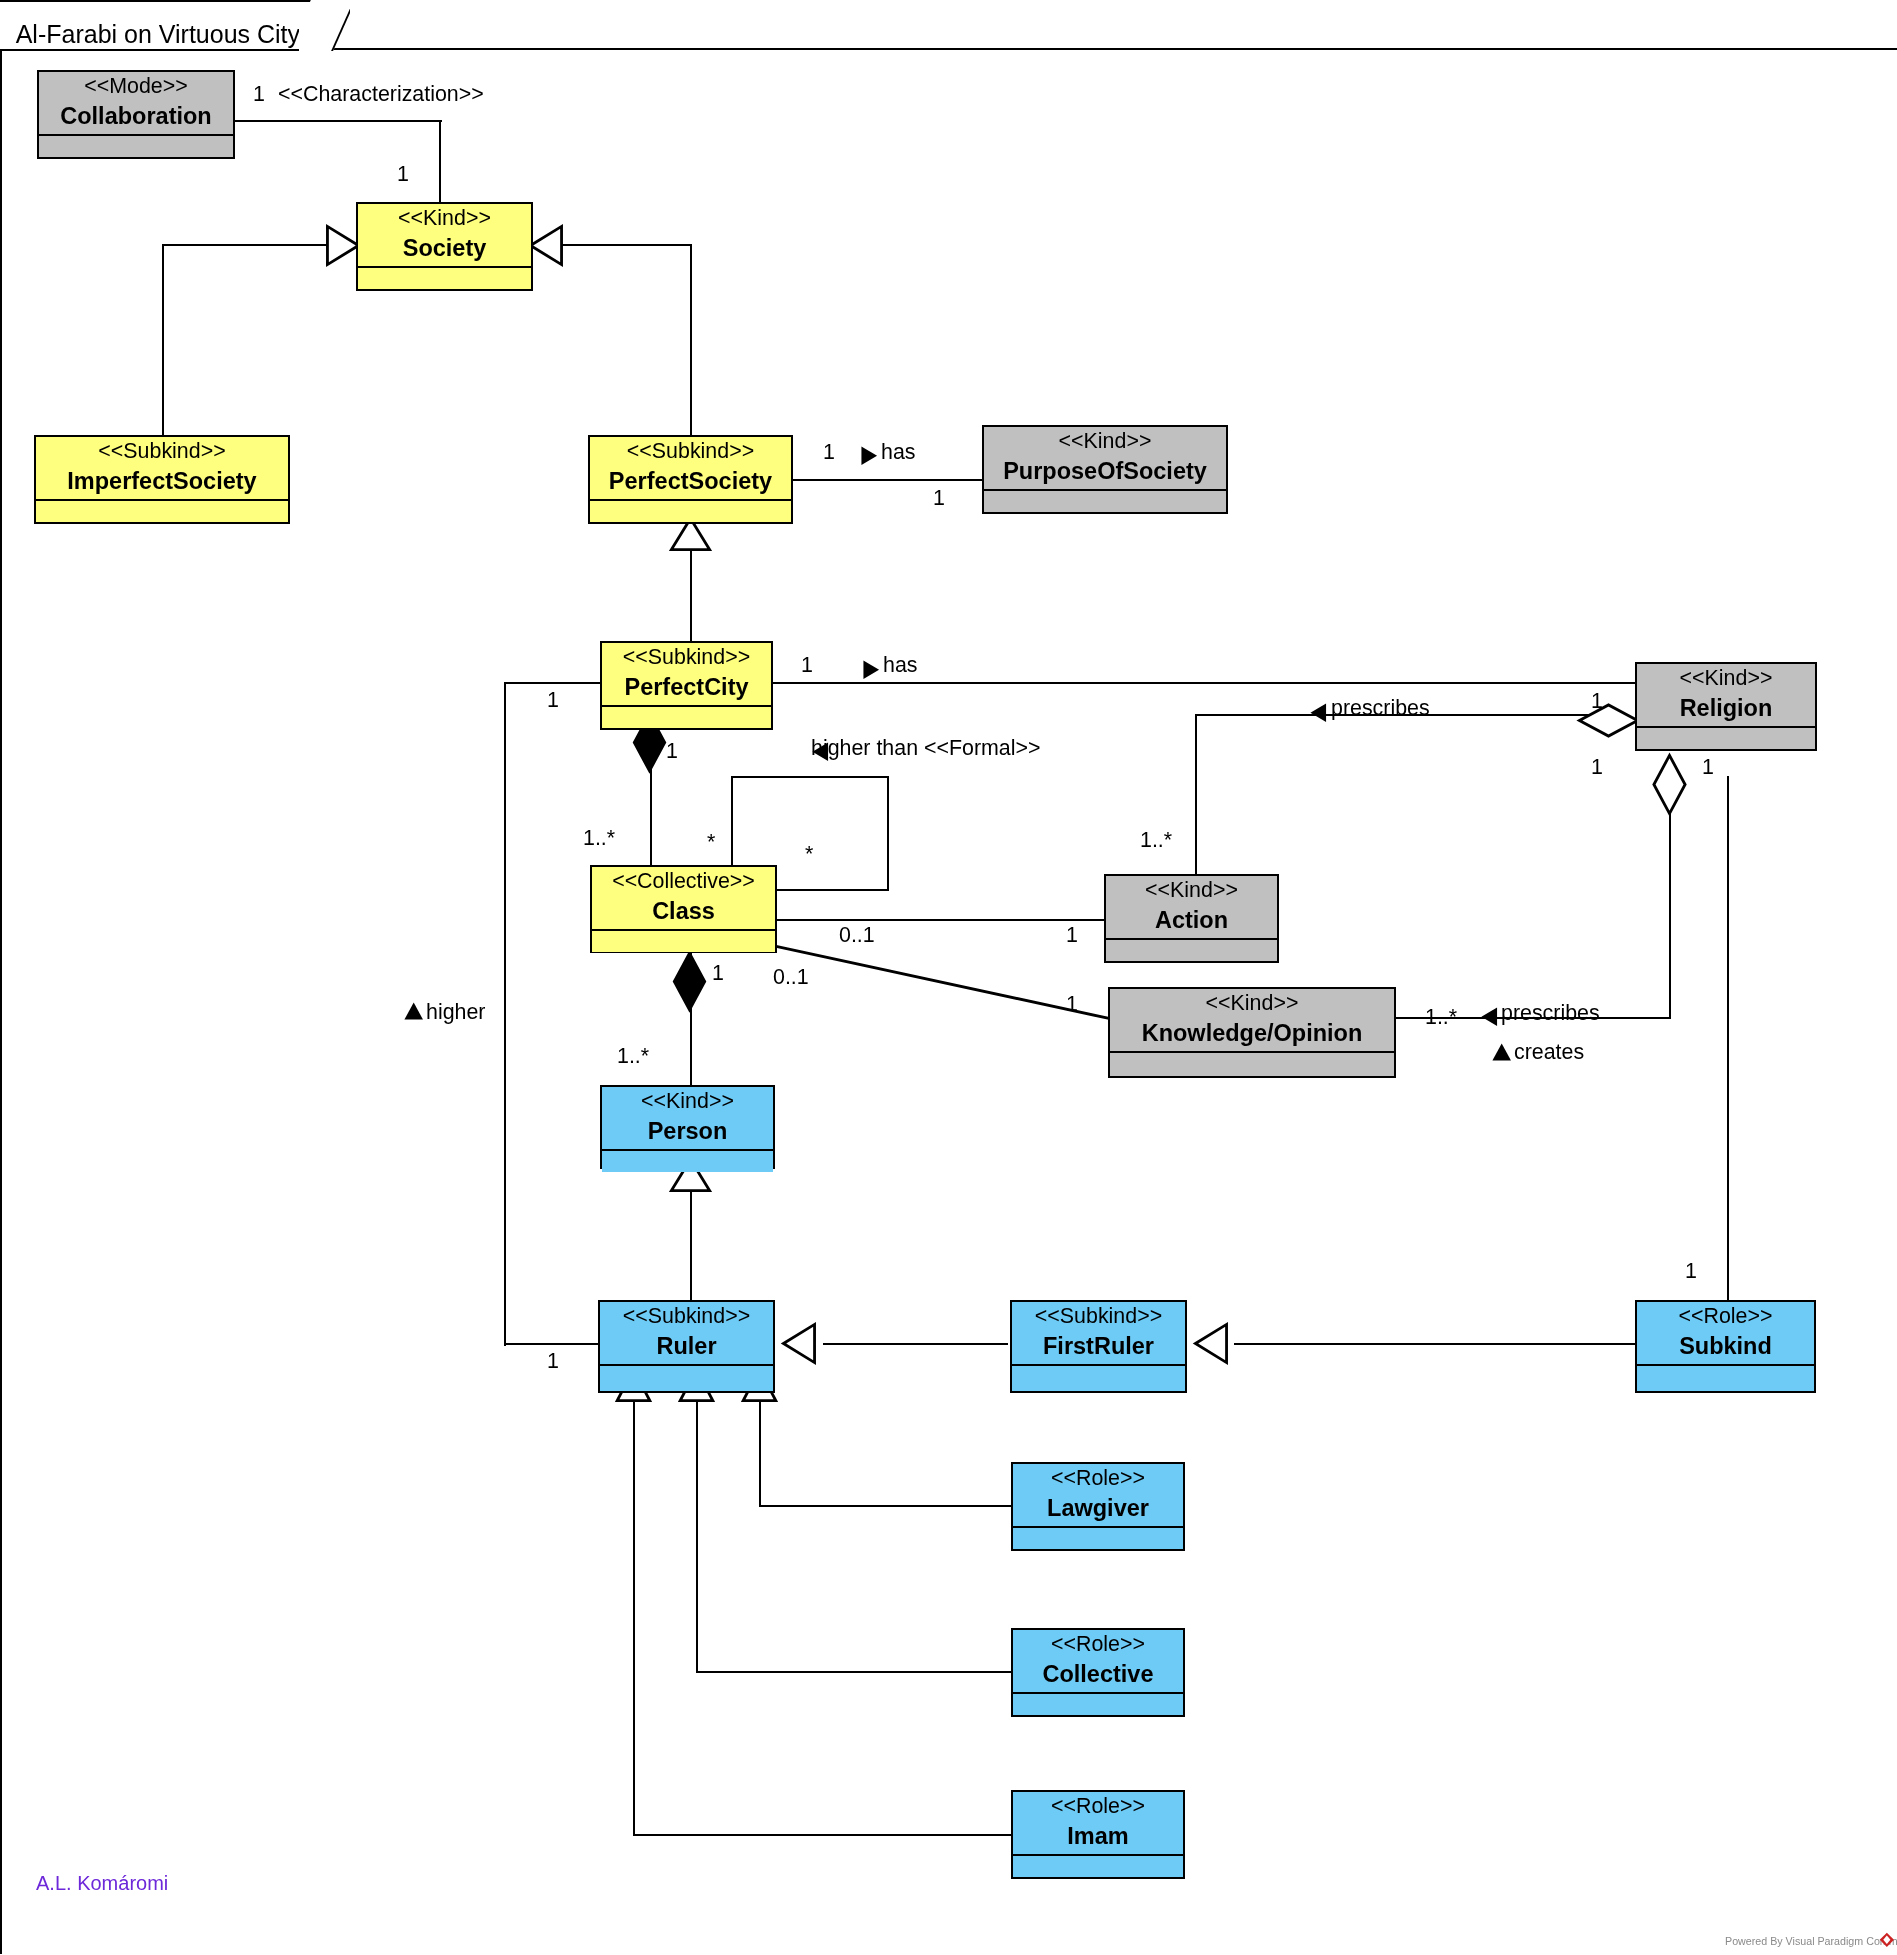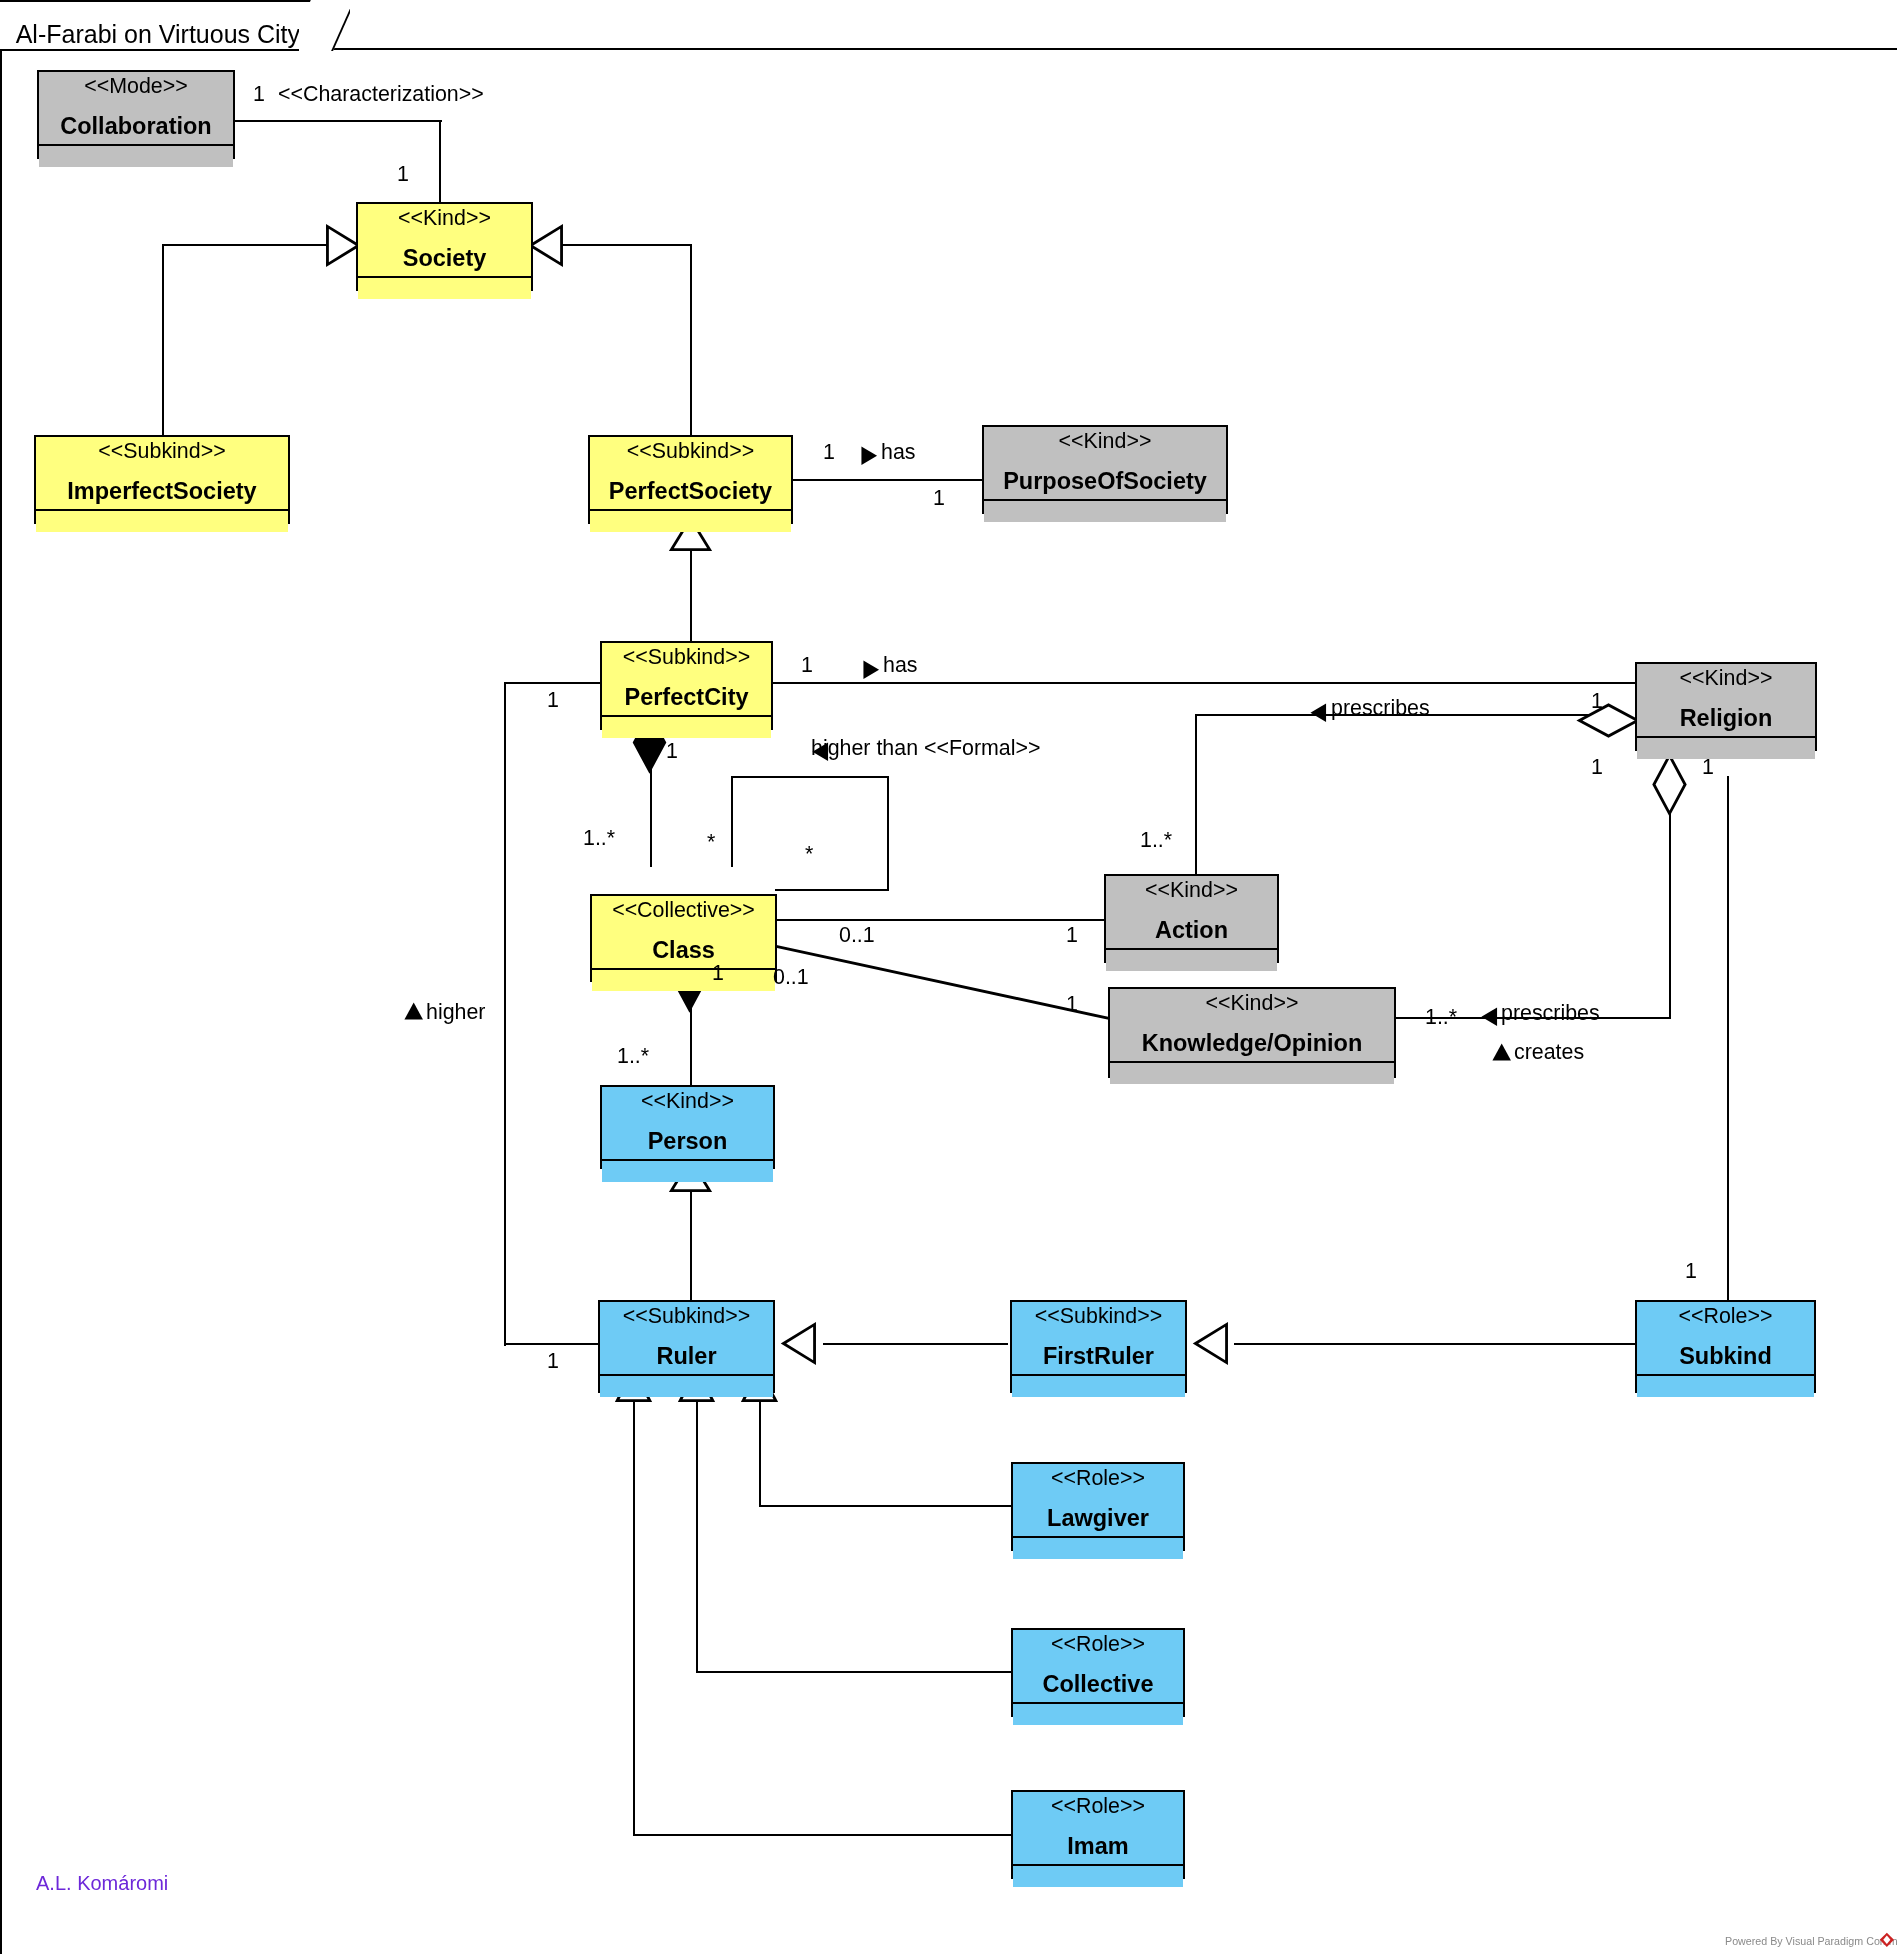--- a/index.html
+++ b/index.html
@@ -16,21 +16,21 @@
   .title-tab-text{padding-left:15.7px;font-size:25px;color:#000;letter-spacing:0px;white-space:nowrap;}
   .tab-notch{position:absolute;left:299px;top:0;width:51px;height:51px;overflow:hidden;}
   .tab-notch:before{content:"";position:absolute;left:0;top:-4.3px;width:43px;height:61px;
      background:#fff;transform:skewX(-24deg);border-right:2.1px solid #000;}
 
   
   .uml{position:absolute;box-sizing:border-box;border:2.1px solid #000;z-index:5;}
   .uml .hdr{box-sizing:border-box;border-bottom:2.1px solid #000;padding:2.8px 4.3px 4.3px 4.3px;
             text-align:center;line-height:1.06;}
   .uml .stereo{font-size:21.4px;color:#000;white-space:nowrap;}
-  .uml .nm{font-size:23.5px;font-weight:bold;color:#000;white-space:nowrap;margin-top:17px;}
+  .uml .nm{font-size:23.5px;font-weight:bold;color:#000;white-space:nowrap;margin-top:7px;}
   .uml .attrs{height:21.4px;}
   .c-yellow{background:#ffff7f;}
   .c-yellow .hdr{background:#ffff7f;}
   .c-yellow .attrs{background:#ffff7f;}
   .c-gray{background:#c0c0c0;}
   .c-gray .hdr{background:#c0c0c0;}
   .c-gray .attrs{background:#c0c0c0;}
   .c-blue{background:#6ecbf5;}
   .c-blue .hdr{background:#6ecbf5;}
   .c-blue .attrs{background:#6ecbf5;}
@@ -209,21 +209,21 @@
   </div>
 
   <div class="uml c-gray" style="left:1635px;top:662px;width:182px;height:89px;">
     <div class="hdr">
       <div class="stereo">&lt;&lt;Kind&gt;&gt;</div>
       <div class="nm">Religion</div>
     </div>
     <div class="attrs"></div>
   </div>
 
-  <div class="uml c-yellow" style="left:590px;top:894px;width:187px;height:88px;">
+  <div class="uml c-yellow" style="left:590px;top:865px;width:187px;height:88px;">
     <div class="hdr">
       <div class="stereo">&lt;&lt;Collective&gt;&gt;</div>
       <div class="nm">Class</div>
     </div>
     <div class="attrs"></div>
   </div>
 
   <div class="uml c-gray" style="left:1104px;top:874px;width:175px;height:89px;">
     <div class="hdr">
       <div class="stereo">&lt;&lt;Kind&gt;&gt;</div>

